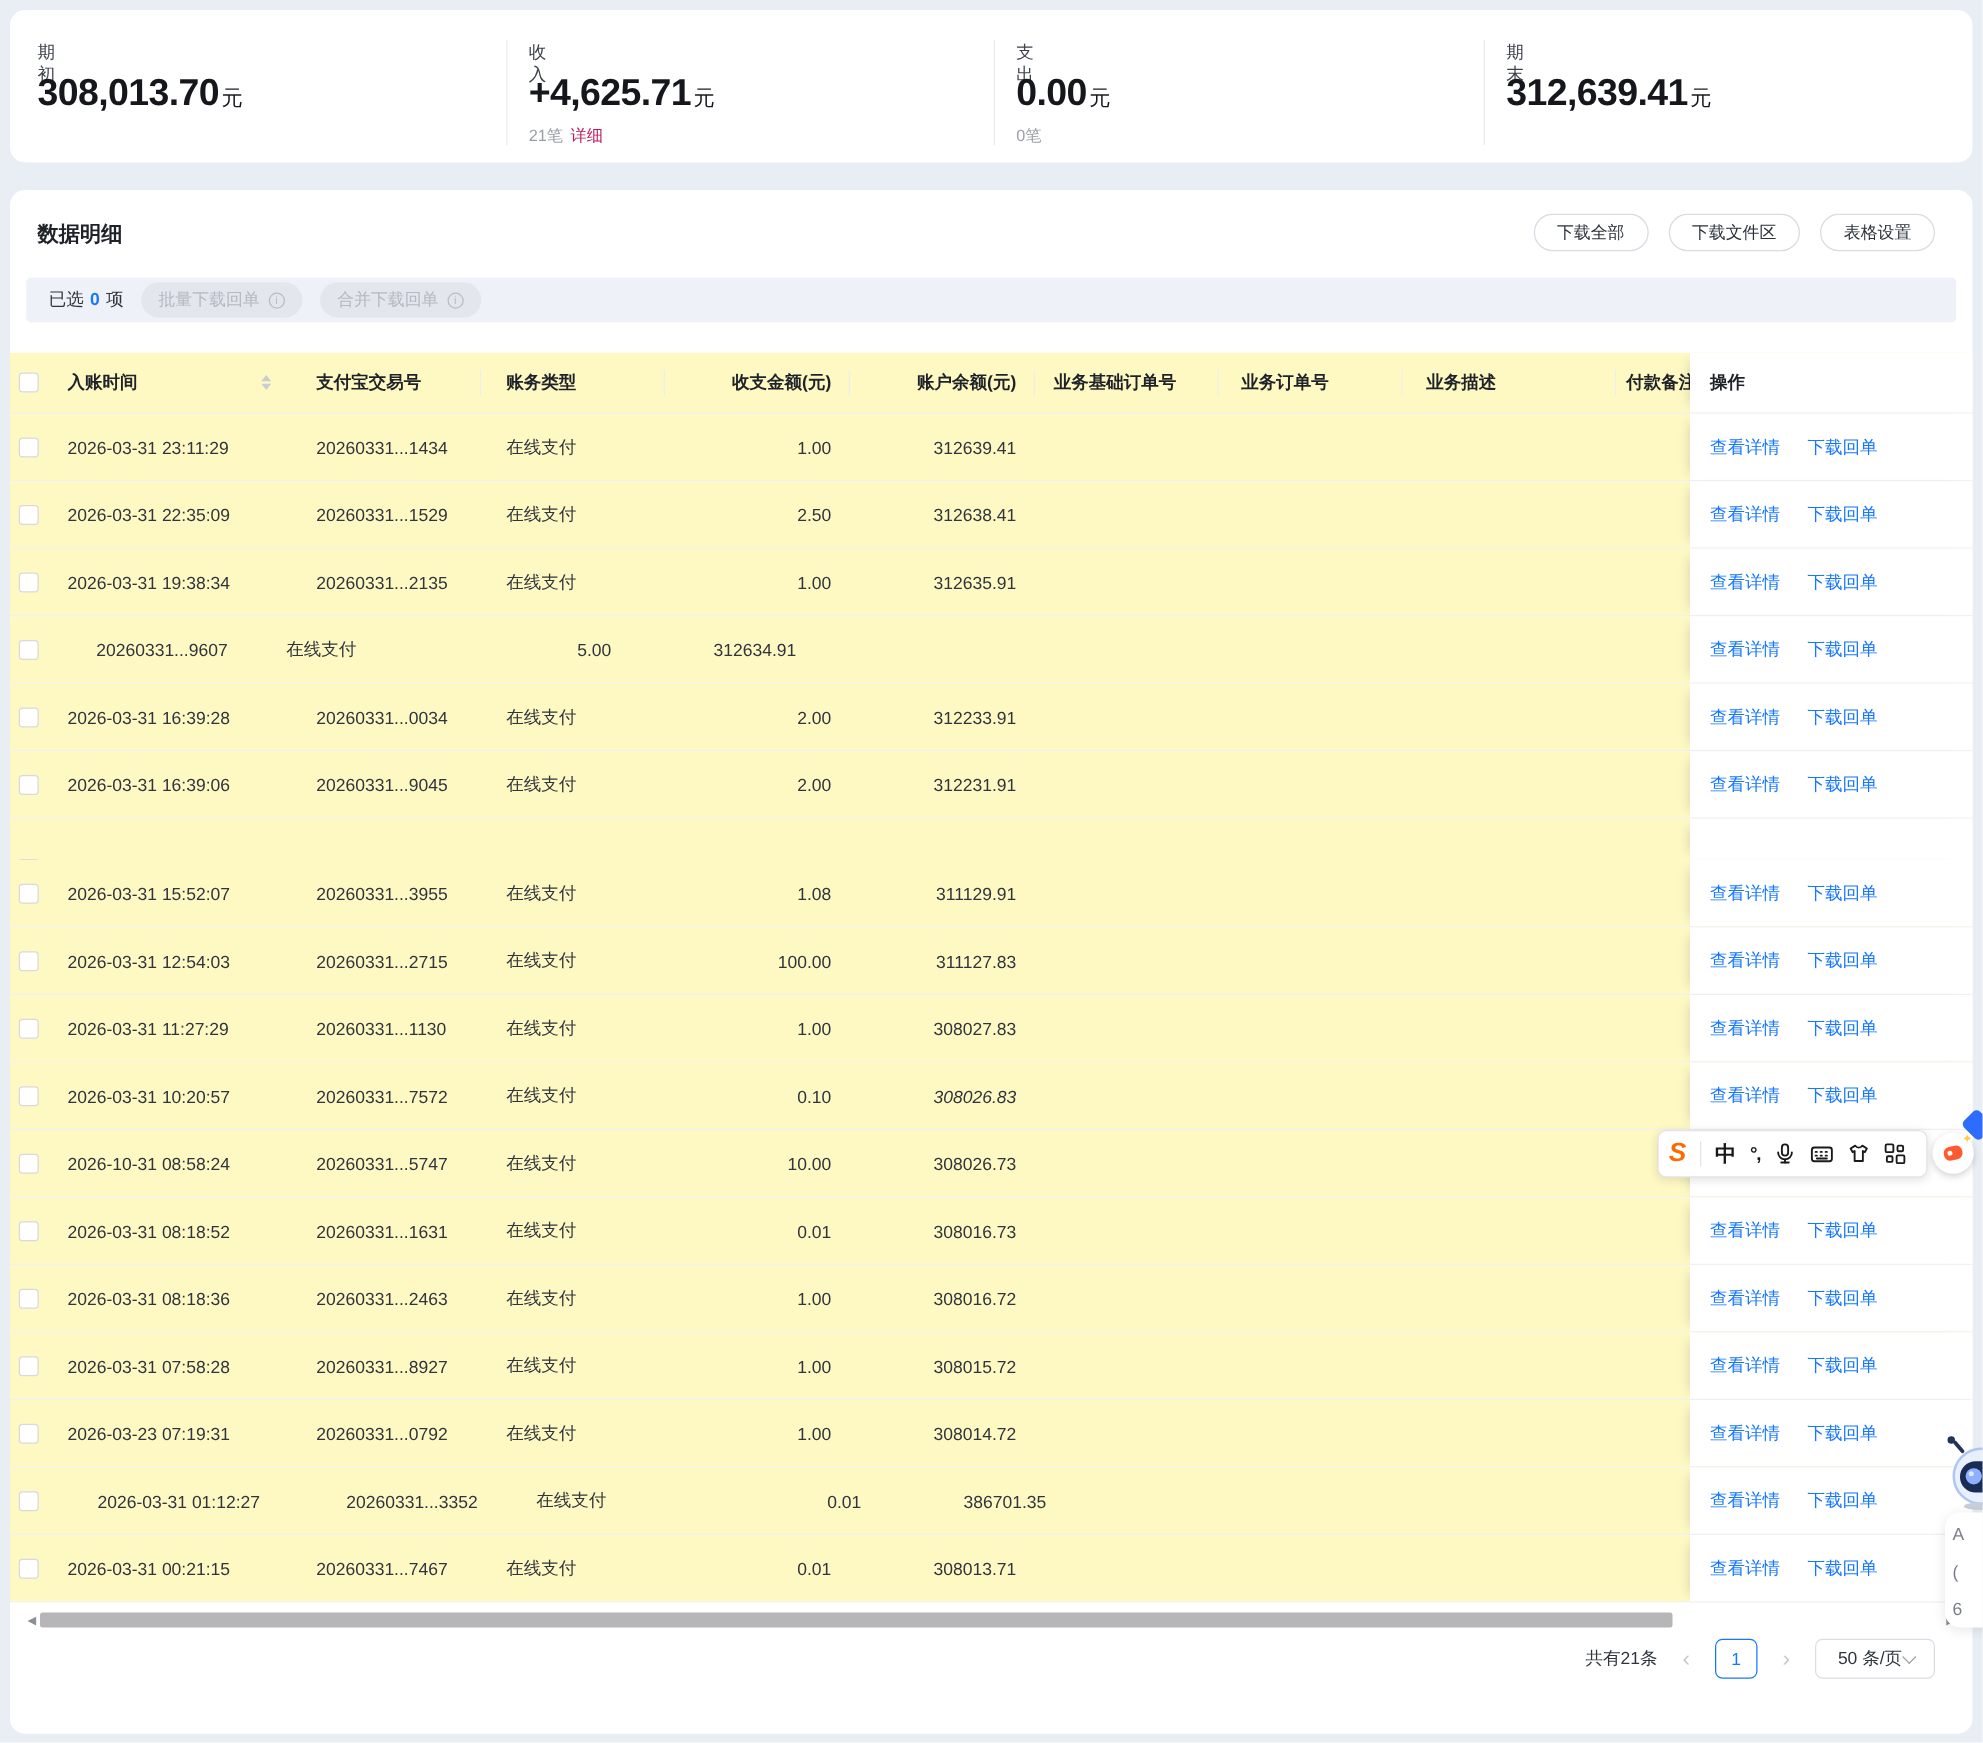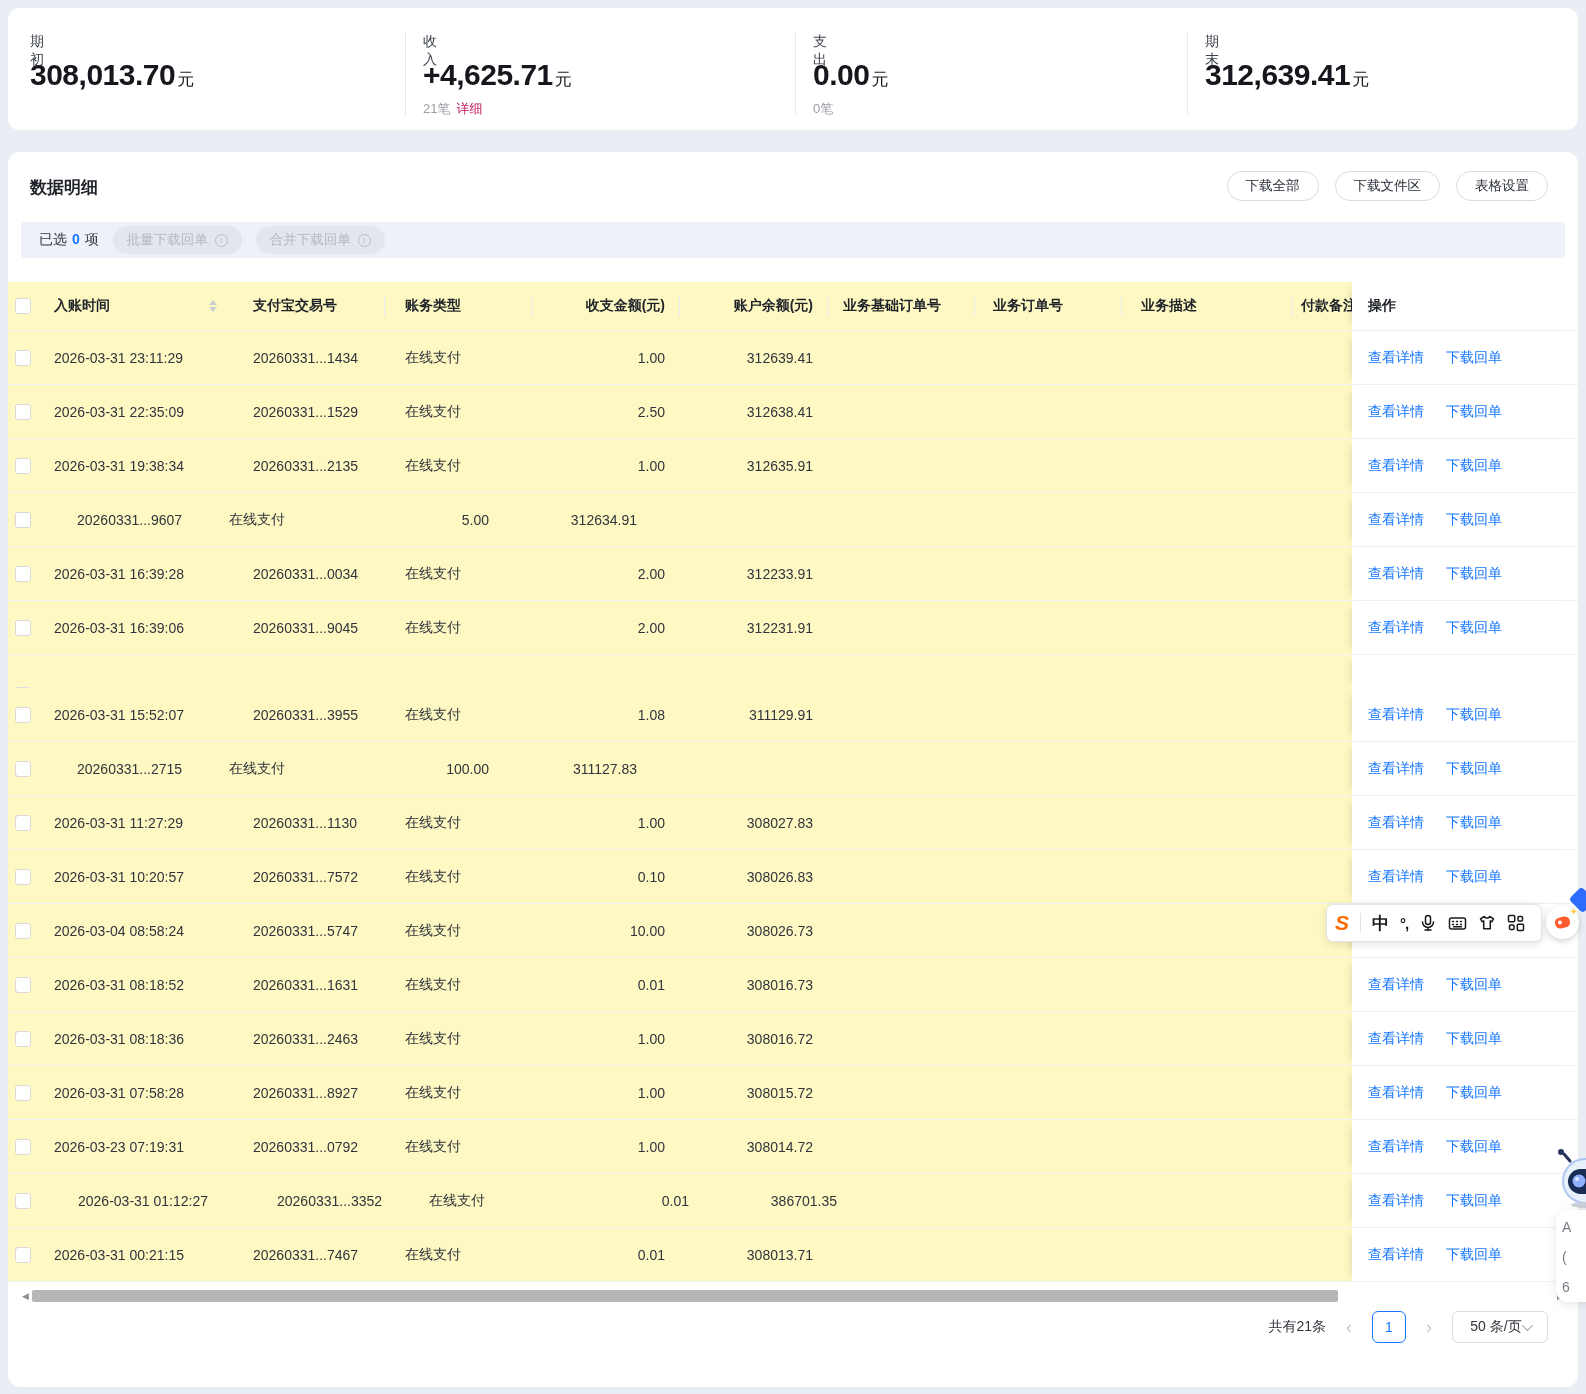--- a/index.html
+++ b/index.html
@@ -301,20 +301,21 @@
         <div class="cell" style="width: 120px; padding-left: 8px;"></div>
         <div class="fixed-cell">
           <a class="act-link">查看详情</a>
           <a class="act-link">下载回单</a>
         </div>
       </div>
       <div class="t-row">
         <div class="cell" style="width: 46px;">
           <div class="cbx"></div>
         </div>
+        <div class="cell" style="width: 176px;">2026-03-31 12:54:03</div>
         <div class="cell" style="width: 155px; padding-left: 23px;">20260331...2715</div>
         <div class="cell" style="width: 147px; padding-left: 20px;">在线支付</div>
         <div class="cell right" style="width: 148px; padding-right: 15px;">100.00</div>
         <div class="cell right" style="width: 148px; padding-right: 15px;">311127.83</div>
         <div class="cell" style="width: 147px; padding-left: 15px;"></div>
         <div class="cell" style="width: 147px; padding-left: 18px;"></div>
         <div class="cell" style="width: 171px; padding-left: 19px;"></div>
         <div class="cell" style="width: 120px; padding-left: 8px;"></div>
         <div class="fixed-cell">
           <a class="act-link">查看详情</a>
@@ -340,35 +341,35 @@
         </div>
       </div>
       <div class="t-row">
         <div class="cell" style="width: 46px;">
           <div class="cbx"></div>
         </div>
         <div class="cell" style="width: 176px;">2026-03-31 10:20:57</div>
         <div class="cell" style="width: 155px; padding-left: 23px;">20260331...7572</div>
         <div class="cell" style="width: 147px; padding-left: 20px;">在线支付</div>
         <div class="cell right" style="width: 148px; padding-right: 15px;">0.10</div>
-        <div class="cell right" style="width: 148px; padding-right: 15px;">308026.83</div>
-        <div class="cell" style="width: 147px; padding-left: 15px;"></div>
-        <div class="cell" style="width: 147px; padding-left: 18px;"></div>
-        <div class="cell" style="width: 171px; padding-left: 19px;"></div>
-        <div class="cell" style="width: 120px; padding-left: 8px;"></div>
-        <div class="fixed-cell">
-          <a class="act-link">查看详情</a>
-          <a class="act-link">下载回单</a>
-        </div>
-      </div>
-      <div class="t-row">
-        <div class="cell" style="width: 46px;">
-          <div class="cbx"></div>
-        </div>
-        <div class="cell" style="width: 176px;">2026-03-04 08:58:24</div>
+        <div class="cell right" style="width: 148px; padding-right: 15px; font-style: italic;">308026.83</div>
+        <div class="cell" style="width: 147px; padding-left: 15px;"></div>
+        <div class="cell" style="width: 147px; padding-left: 18px;"></div>
+        <div class="cell" style="width: 171px; padding-left: 19px;"></div>
+        <div class="cell" style="width: 120px; padding-left: 8px;"></div>
+        <div class="fixed-cell">
+          <a class="act-link">查看详情</a>
+          <a class="act-link">下载回单</a>
+        </div>
+      </div>
+      <div class="t-row">
+        <div class="cell" style="width: 46px;">
+          <div class="cbx"></div>
+        </div>
+        <div class="cell" style="width: 176px;">2026-10-31 08:58:24</div>
         <div class="cell" style="width: 155px; padding-left: 23px;">20260331...5747</div>
         <div class="cell" style="width: 147px; padding-left: 20px;">在线支付</div>
         <div class="cell right" style="width: 148px; padding-right: 15px;">10.00</div>
         <div class="cell right" style="width: 148px; padding-right: 15px;">308026.73</div>
         <div class="cell" style="width: 147px; padding-left: 15px;"></div>
         <div class="cell" style="width: 147px; padding-left: 18px;"></div>
         <div class="cell" style="width: 171px; padding-left: 19px;"></div>
         <div class="cell" style="width: 120px; padding-left: 8px;"></div>
         <div class="fixed-cell">
           <a class="act-link">查看详情</a>

